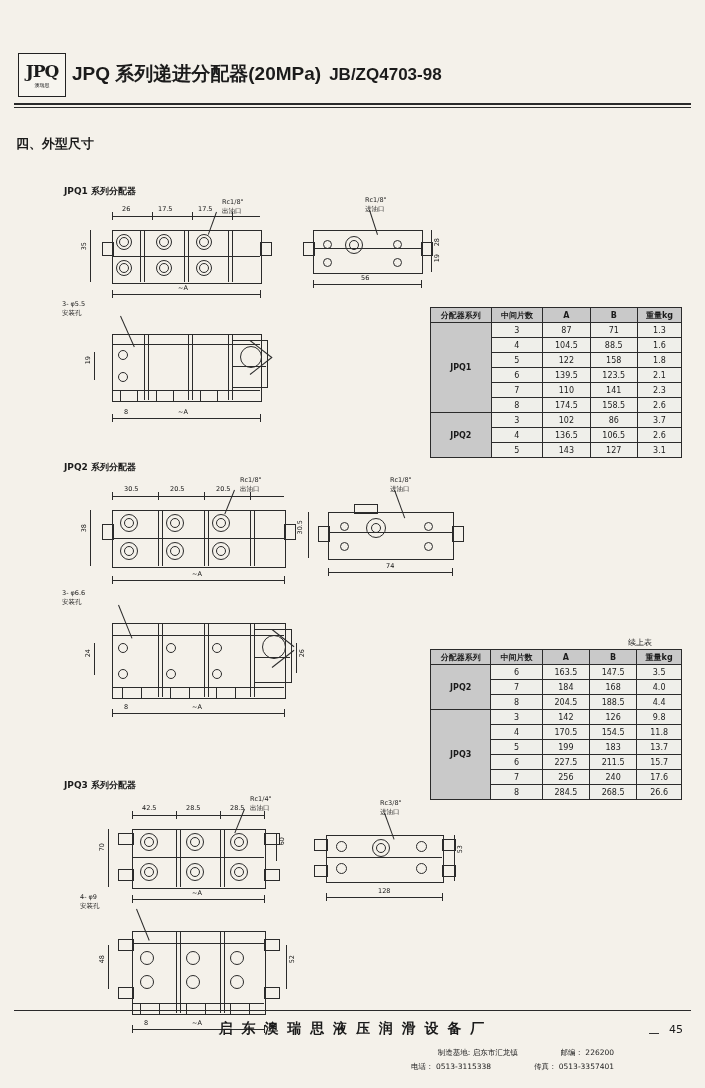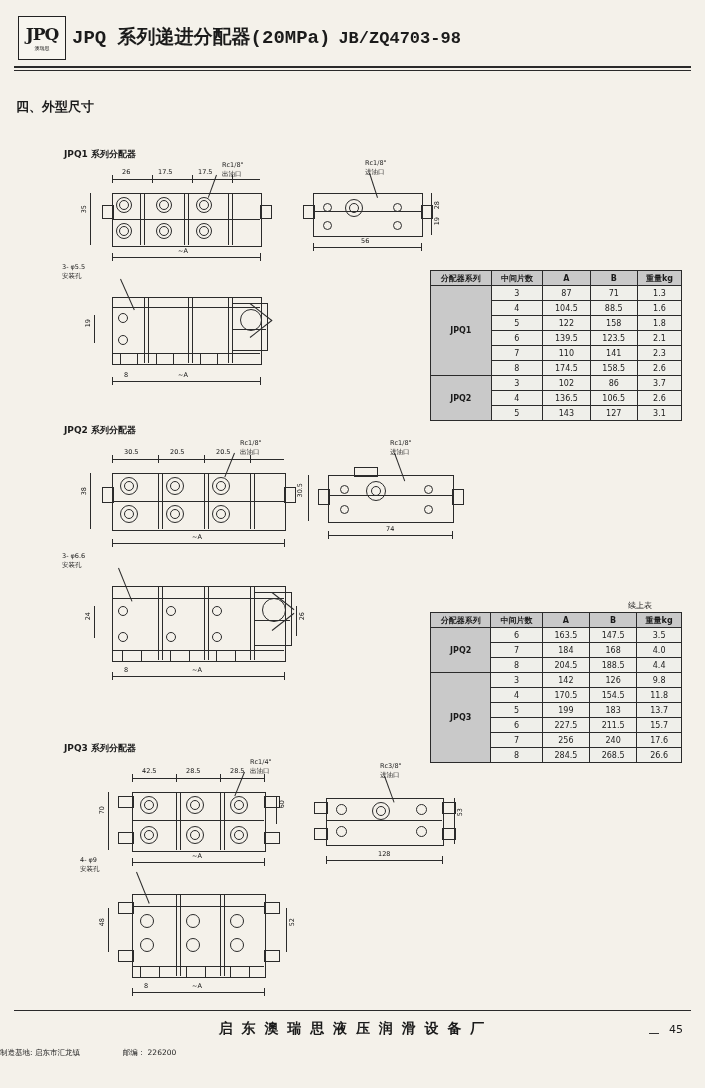--- a/index.html
+++ b/index.html
@@ -4,40 +4,40 @@
 <style>
   html,body{margin:0;padding:0;}
   body{
     width:705px;height:1088px;
     background:#f4f1ea;
     font-family:"DejaVu Sans", sans-serif;
     color:#1b1b1b;
     position:relative;
     overflow:hidden;
   }
-  .page{position:absolute;inset:0;}
+  .page{position:absolute;inset:0;margin-top:37px;}
 
   
   .header{
     position:absolute;left:0;top:0;width:705px;height:70px;
   }
   .logo{
     position:absolute;left:18px;top:16px;width:46px;height:42px;
     border:1.5px solid #222;background:#f7f5ef;
     display:flex;flex-direction:column;align-items:center;justify-content:center;
   }
   .logo-mark{
     font-size:17px;font-weight:bold;letter-spacing:-1px;line-height:1;
     font-family:"DejaVu Serif", serif;
   }
   .logo-sub{font-size:5px;letter-spacing:0px;margin-top:2px;}
   .title{
     position:absolute;left:72px;top:24px;
     font-size:19px;font-weight:bold;
-    font-family:Liberation Mono, monospace;
+    font-family:Liberation Sans, sans-serif;
     white-space:nowrap;
   }
   .title .std{font-size:17px;margin-left:8px;}
   .hr-top{position:absolute;left:14px;top:66px;width:677px;height:2px;background:#2a2a2a;}
   .hr-top2{position:absolute;left:14px;top:70px;width:677px;height:1px;background:#2a2a2a;}
 
   
   .section-title{
     position:absolute;left:16px;top:98px;font-size:13px;font-weight:bold;
   }
@@ -68,21 +68,21 @@
   .tbl td{background:#efefea;}
   .tbl-note{position:absolute;font-size:8px;}
 
   
   .footer{position:absolute;left:0;bottom:0;width:705px;height:78px;}
   .f-line{position:absolute;left:14px;top:0;width:677px;height:1px;background:#2a2a2a;}
   .f-company{
     position:absolute;left:0;top:10px;width:705px;text-align:center;
     font-size:14px;font-weight:bold;letter-spacing:2px;color:#1a1a1a;
   }
-  .f-row{position:absolute;width:705px;text-align:left;font-size:7.5px;color:#222;}
+  .f-row{position:absolute;width:614px;text-align:right;font-size:7.5px;color:#222;}
   .pageno{position:absolute;right:22px;bottom:52px;font-size:11px;}
   .pagedash{position:absolute;right:46px;bottom:54px;width:10px;height:1px;background:#333;}
 </style>
 </head>
 <body>
 
 <div class="page">
 
   <div class="header">
     <div class="logo">
@@ -565,15 +565,20 @@
   <div class="pageno">45</div>
 
   <div class="footer">
     <div class="f-line"></div>
     <div class="f-company">启 东 澳 瑞 思 液 压 润 滑 设 备 厂</div>
     <div class="f-row" style="top:38px;">
       <span>制造基地: 启东市汇龙镇</span>
       <span style="display:inline-block;width:38px;"></span>
       <span>邮编： 226200</span>
     </div>
+    <div class="f-row" style="top:52px;">
+      <span>电话： 0513-3115338</span>
+      <span style="display:inline-block;width:38px;"></span>
+      <span>传真： 0513-3357401</span>
+    </div>
   </div>
 
 </div>
 
 </body></html>

